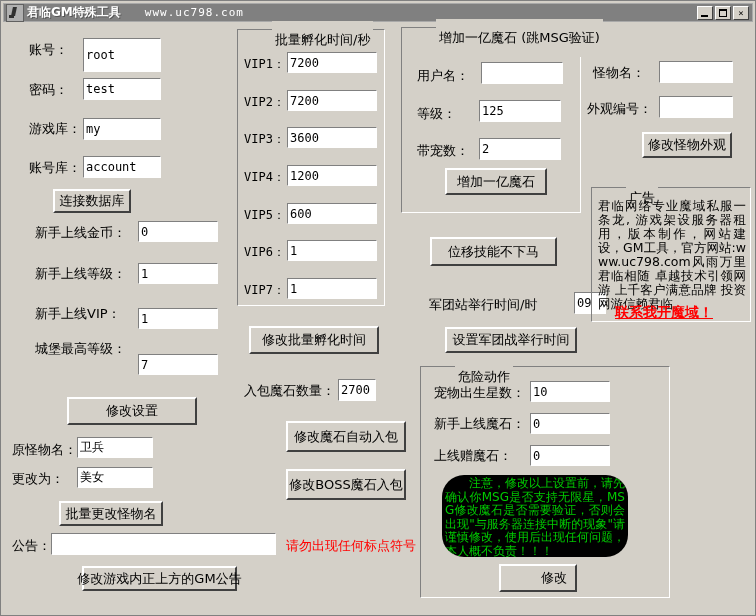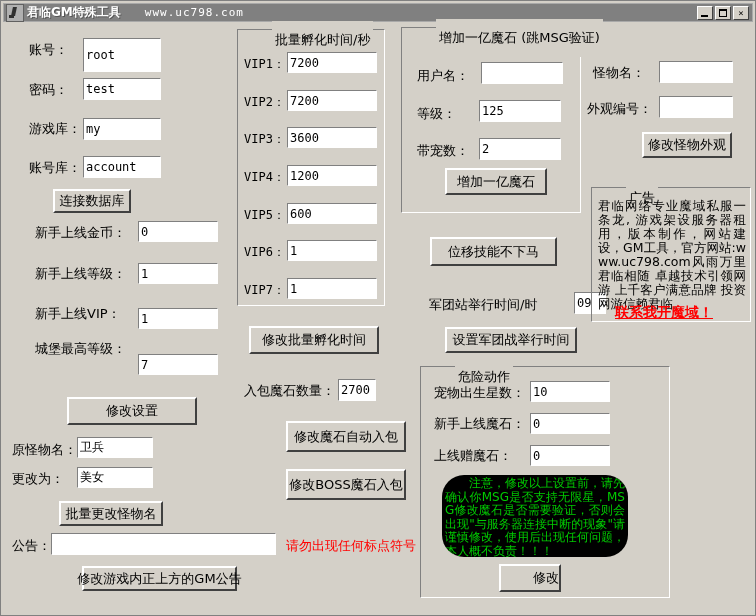--- a/index.html
+++ b/index.html
@@ -331,15 +331,15 @@
   <div class="inp" style="left:529px; top:380px; width:80px; height:21px;">10</div>
 
   <div class="lbl" style="left:433px; top:415px;">新手上线魔石：</div>
   <div class="inp" style="left:529px; top:412px; width:80px; height:21px;">0</div>
 
   <div class="lbl" style="left:433px; top:447px;">上线赠魔石：</div>
   <div class="inp" style="left:529px; top:444px; width:80px; height:21px;">0</div>
 
   <div class="warnbox" style="left:441px; top:474px; width:186px; height:82px;border-radius:22px;">注意，修改以上设置前，请先确认你MSG是否支持无限星，MSG修改魔石是否需要验证，否则会出现"与服务器连接中断的现象"请谨慎修改，使用后出现任何问题，本人概不负责！！！</div>
 
-  <div class="btn" style="left:498px; top:563px; width:62px; height:28px;padding-left:32px;">修改</div>
+  <div class="btn" style="left:498px; top:563px; width:78px; height:28px;padding-left:32px;">修改</div>
 
 </div>
 
 </body></html>

